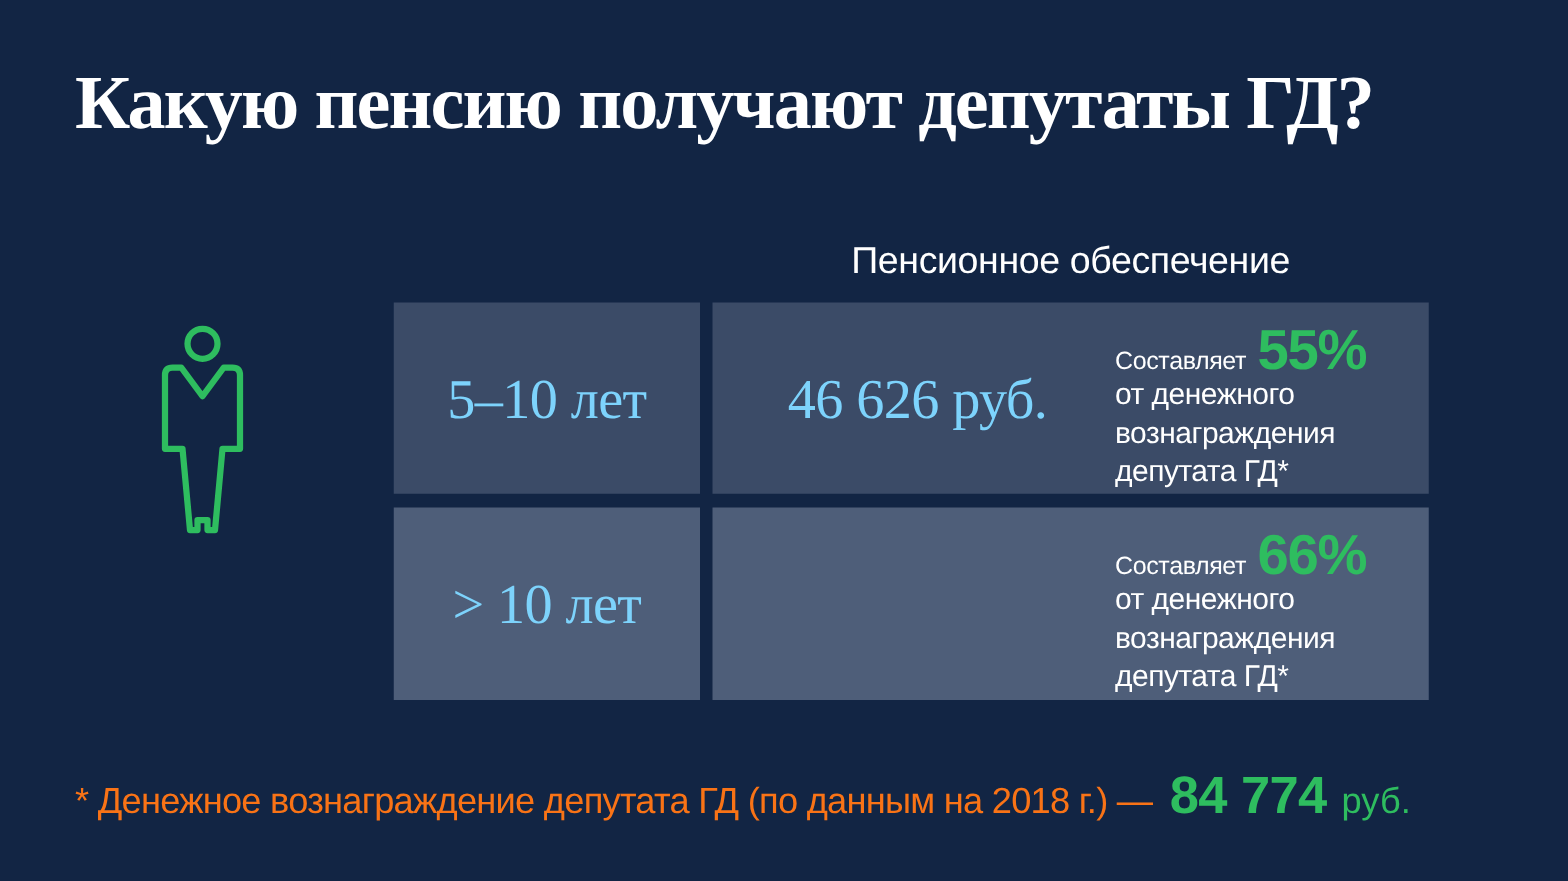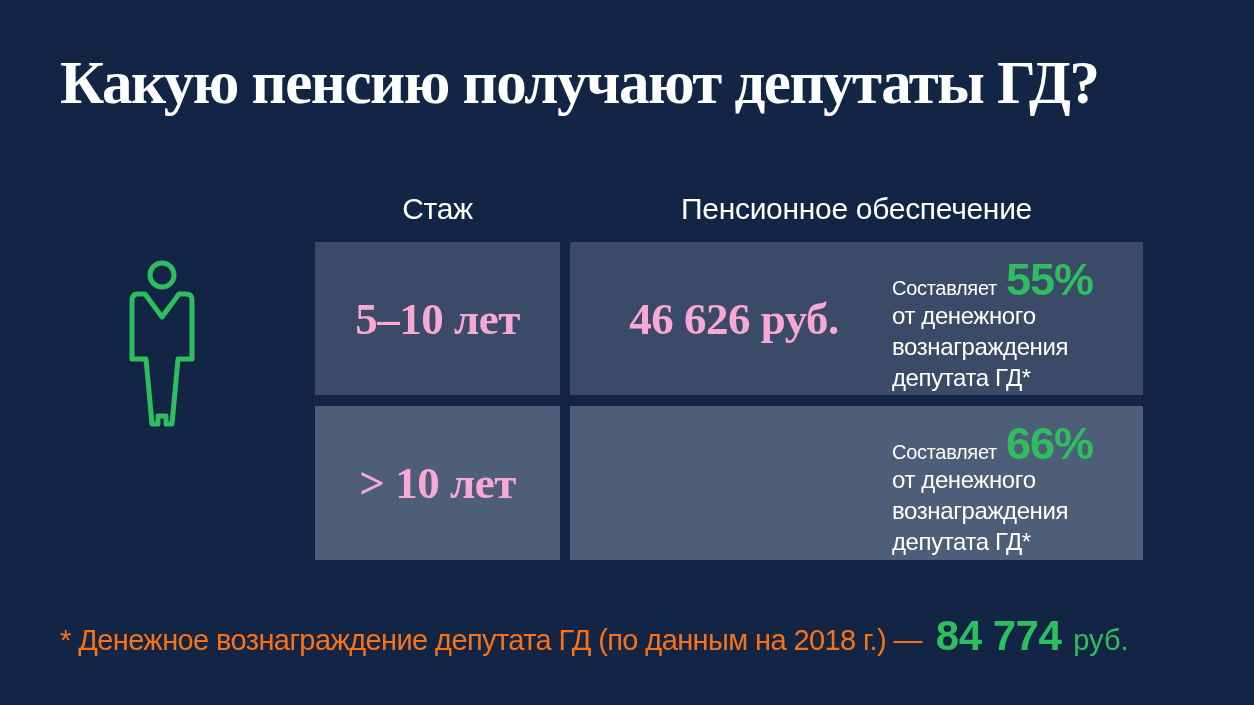--- a/index.html
+++ b/index.html
@@ -31,23 +31,23 @@
   .hdr-pen { left: 570px; width: 573px; }
 
   .cell { position: absolute; }
   .row1 { top: 242px; height: 153px; background: #3b4b67; }
   .row2 { top: 406px; height: 154px; background: #4e5e79; }
   .colA { left: 315px; width: 245px; display: flex; align-items: center; justify-content: center; }
   .colB { left: 570px; width: 573px; }
 
   .serif-big {
     font-family: "Liberation Serif", serif;
-    font-weight: 700;
+    font-weight: 400;
     font-size: 45px;
-    color: #f9a8d4;
+    color: #7dd3fc;
     letter-spacing: -0.5px;
     white-space: nowrap;
   }
   .amount {
     position: absolute; left: 14px; top: 0; width: 300px; height: 100%;
     display: flex; align-items: center; justify-content: center;
   }
   .note {
     position: absolute; left: 322px; top: 12px; width: 248px;
   }
@@ -69,21 +69,20 @@
   .fn-amount { font-size: 42px; font-weight: 700; color: #2ebd5f; margin: 0 12px 0 14px; letter-spacing: -0.5px; }
   .fn-cur { font-size: 29px; color: #2ebd5f; }
 </style>
 </head>
 <body>
 
 <div class="canvas">
 
   <h1 class="title">Какую пенсию получают депутаты ГД?</h1>
 
-  <div class="col-header hdr-exp">Стаж</div>
   <div class="col-header hdr-pen">Пенсионное обеспечение</div>
 
   <div class="figure">
     <span>
       <svg width="130" height="186" viewBox="0 0 130 186" fill="none">
         <circle cx="57" cy="21" r="12" stroke="#2ebd5f" stroke-width="5"></circle>
         <path d="M 27 46 Q 27 40 33 40 L 40 40 L 57 63 L 74 40 L 81 40 Q 87 40 87 46 L 87 105 L 73 105 L 67 170 L 61 170 L 61 162 L 53 162 L 53 170 L 47 170 L 41 105 L 27 105 Z" stroke="#2ebd5f" stroke-width="5" stroke-linejoin="round"></path>
       </svg>
     </span>
   </div>

